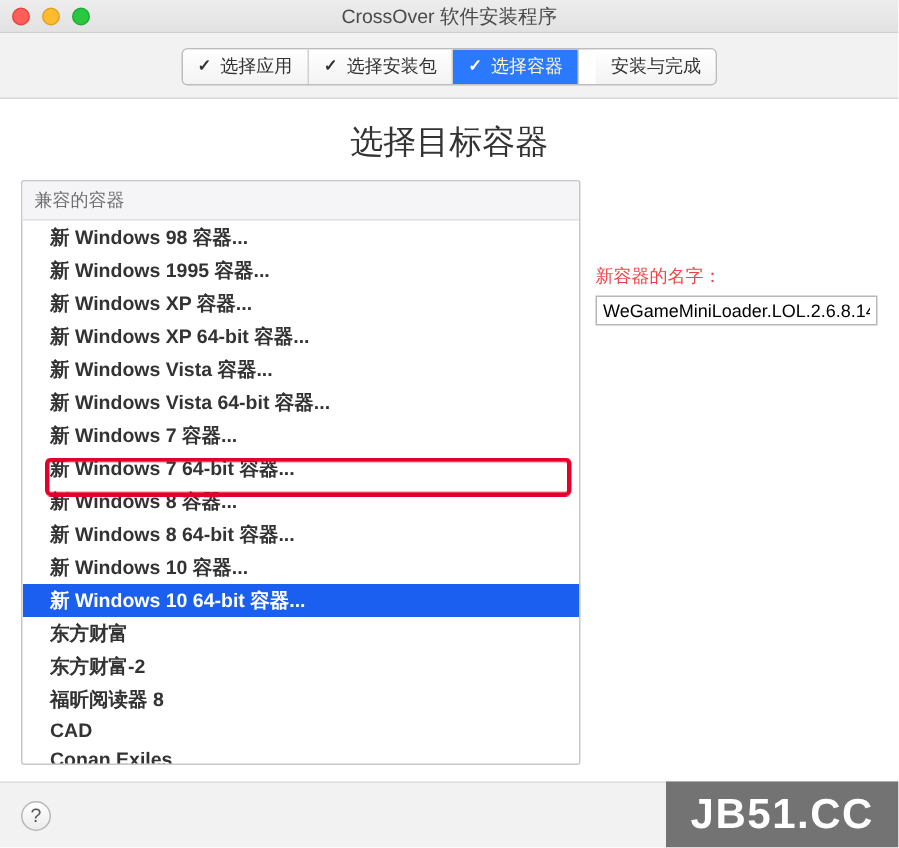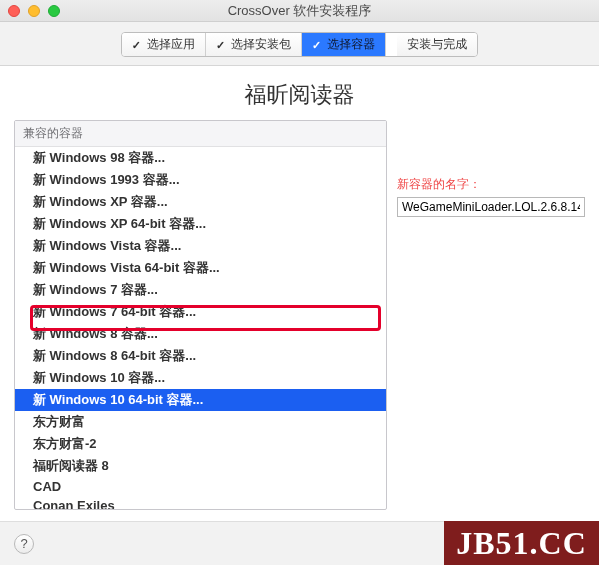--- a/index.html
+++ b/index.html
@@ -41,30 +41,30 @@
     border:1px solid #bdbdbd;
     border-radius:4px;
     overflow:hidden;
     background:#fff;
   }
   .seg-item {
     padding:3px 10px;
     font-size:12px;
     color:#333;
     display:flex;
-    align-items:flex-end;
+    align-items:flex-start;
     gap:6px;
     border-right:1px solid #cfcfcf;
     background:linear-gradient(#ffffff,#f3f3f3);
     font-family:Liberation Serif, serif;
   }
   .seg-item:last-child{border-right:0;margin-left:11px;}
   .seg-item.sel {
     background:#2b79ff;
-    color:#0f172a;
+    color:#fef9c3;
   }
   .check::before { content:"✓"; font-weight:bold; font-size:11px; }
   .seg-item.sel .check::before { color:#fff; }
   .heading {
     text-align:center;
     font-size:22px;
     color:#333;
     padding:14px 0 10px;
   }
   .content {
@@ -152,27 +152,27 @@
     padding:3px 14px;
     border:1px solid #bdbdbd;
     border-radius:4px;
     background:linear-gradient(#ffffff,#f0f0f0);
     font-size:12px;color:#333;cursor:pointer;
   }
   .watermark {
     position:absolute;
     right:0; bottom:0;
     width:155px; height:44px;
-    background:#7f1d1d;
+    background:#737373;
     color:#fff;
     font-weight:900;
-    font-size:32px;
+    font-size:28px;
     display:flex;align-items:center;justify-content:center;
     letter-spacing:1px;
-    font-family:Liberation Serif, serif;
+    font-family:Liberation Sans, sans-serif;
   }
 </style>
 </head>
 <body>
 
 <div class="titlebar">
   <div class="traffic">
     <div class="tl close"></div>
     <div class="tl min"></div>
     <div class="tl zoom"></div>
@@ -193,29 +193,29 @@
       <div class="seg-item sel">
         <span class="check"></span>
         <span>选择容器</span>
       </div>
       <div class="seg-item">
         <span>安装与完成</span>
       </div>
     </div>
 </div>
 
-<div class="heading">福昕阅读器</div>
+<div class="heading">选择目标容器</div>
 
 <div class="content">
   <div class="left">
     <div class="groupbox">
       <div class="group-title">兼容的容器</div>
       <div class="list" id="list">
           <div class="row">新 Windows 98 容器...</div>
-          <div class="row">新 Windows 1993 容器...</div>
+          <div class="row">新 Windows 1995 容器...</div>
           <div class="row">新 Windows XP 容器...</div>
           <div class="row">新 Windows XP 64-bit 容器...</div>
           <div class="row">新 Windows Vista 容器...</div>
           <div class="row">新 Windows Vista 64-bit 容器...</div>
           <div class="row">新 Windows 7 容器...</div>
           <div class="row">新 Windows 7 64-bit 容器...</div>
           <div class="row">新 Windows 8 容器...</div>
           <div class="row">新 Windows 8 64-bit 容器...</div>
           <div class="row">新 Windows 10 容器...</div>
           <div class="row sel">新 Windows 10 64-bit 容器...</div>

